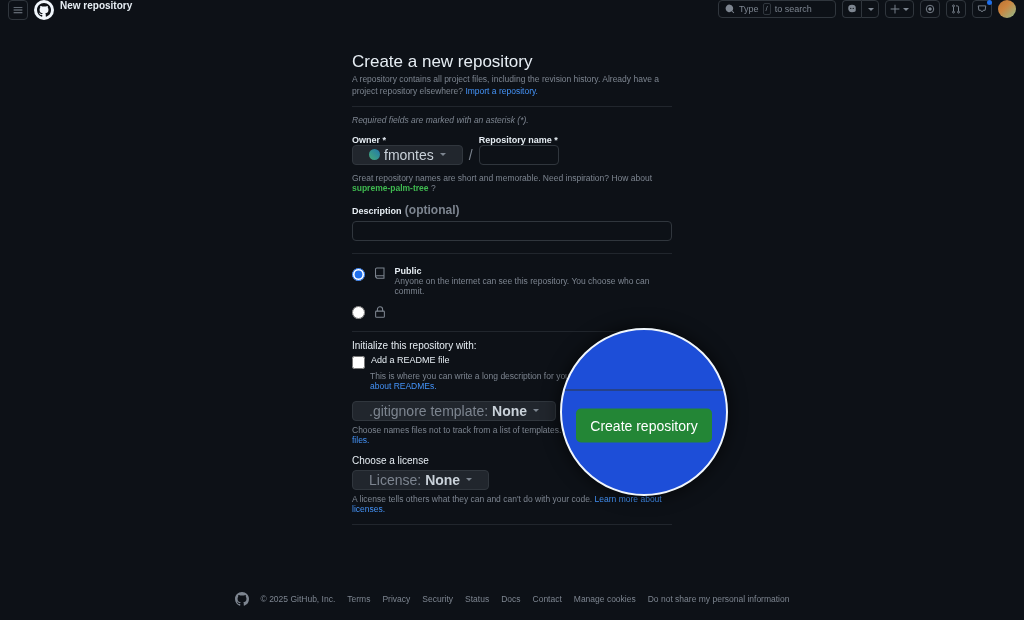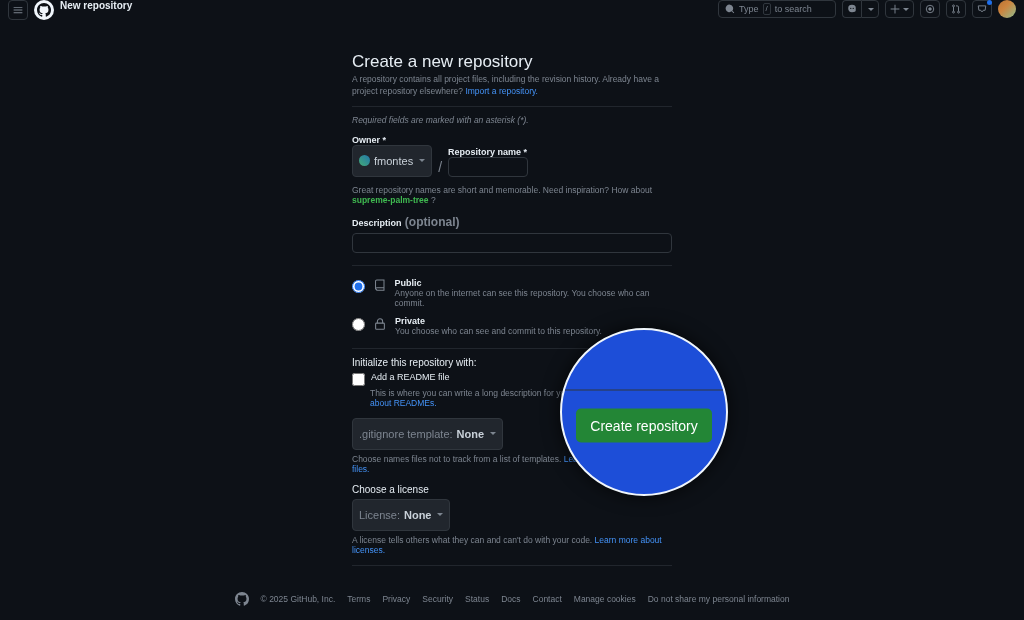--- a/index.html
+++ b/index.html
@@ -90,25 +90,25 @@
   .subhead a { color: #4493f8; }
   hr { border: none; border-top: 1px solid #21262d; margin: 8px 0; }
   .required-note { font-size: 8.5px; color: #7d8590; font-style: italic; margin-bottom: 10px; }
 
   .row { display: flex; align-items: flex-end; gap: 6px; margin-bottom: 8px; }
   .field label { display: block; font-size: 9px; font-weight: 600; }
   .select-btn {
     background: #21262d;
     border: 1px solid #30363d;
     border-radius: 4px;
-    padding: 3px 6px;
-    font-size: 11px;
+    padding: 3px 16px;
+    font-size: 14px;
     color: #c9d1d9;
     display: flex; align-items: center; gap: 4px;
-    height: 32px;
+    height: 20px;
   }
   .owner-avatar {
     width: 11px; height: 11px; border-radius: 50%;
     background: linear-gradient(45deg,#4a7,#27a);
   }
   .caret {
     width: 0; height: 0;
     border-left: 3px solid transparent;
     border-right: 3px solid transparent;
     border-top: 3px solid #7d8590;
@@ -311,24 +311,20 @@
       <div class="t">Public</div>
       <div class="d">Anyone on the internet can see this repository. You choose who can commit.</div>
     </div>
   </div>
   <div class="radio-row">
     <input type="radio" class="radio" style="">
     <svg class="repo-icon" viewBox="0 0 16 16" fill="none" stroke="currentColor" stroke-width="1.2">
         <rect x="3" y="7" width="10" height="7" rx="1"></rect>
         <path d="M5 7V5a3 3 0 016 0v2"></path>
       </svg>
-    <div class="radio-text">
-      <div class="t">Private</div>
-      <div class="d">You choose who can see and commit to this repository.</div>
-    </div>
   </div>
 
   <hr>
 
   <div class="section-label">Initialize this repository with:</div>
   <div class="check-row">
     <input type="checkbox" style="">
     <span class="t">Add a README file</span>
   </div>
   <div class="indent-desc">

